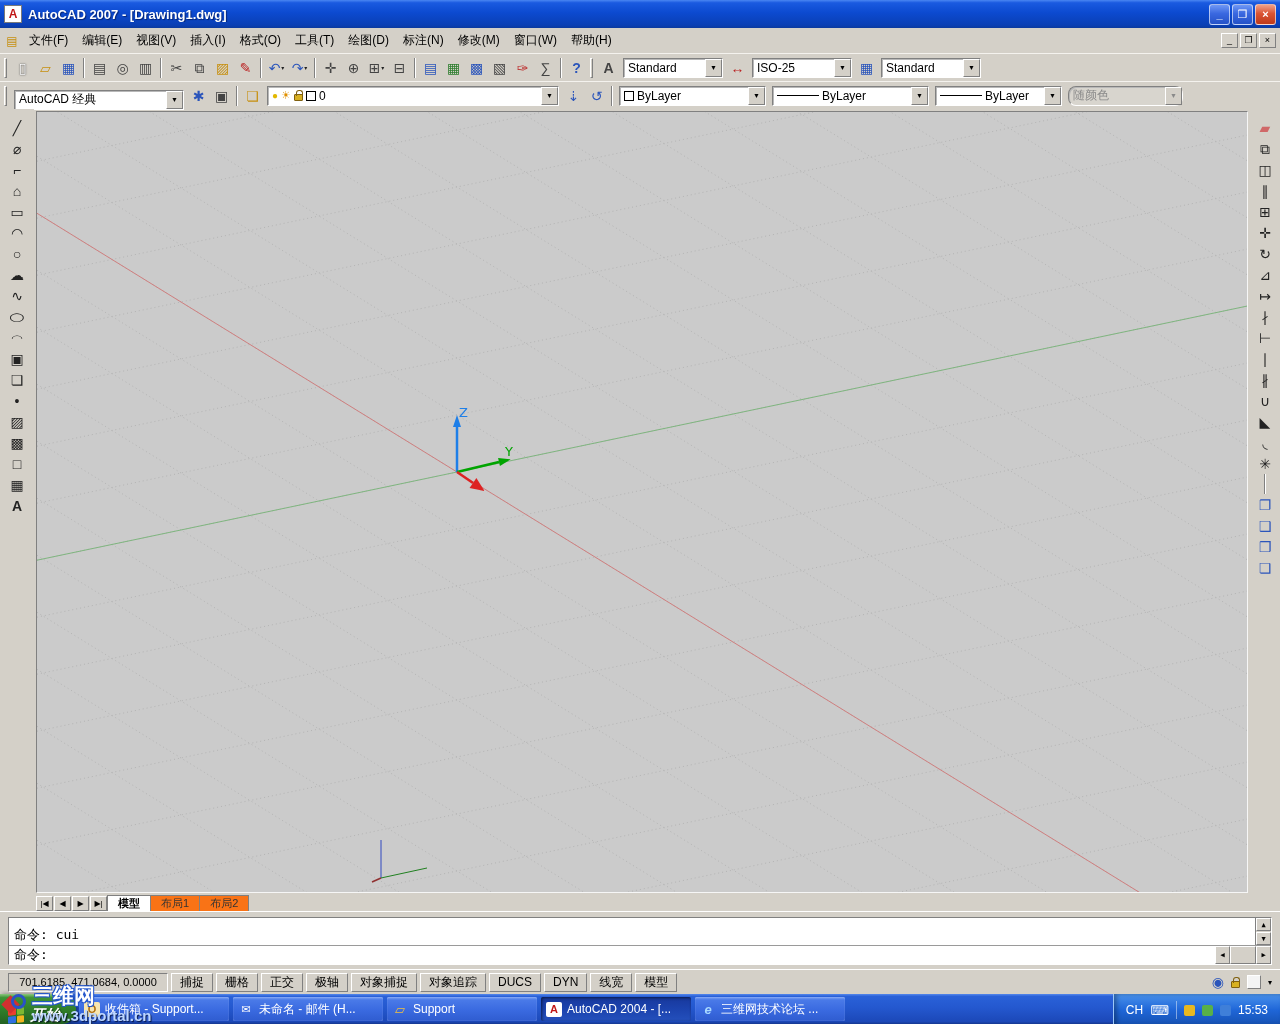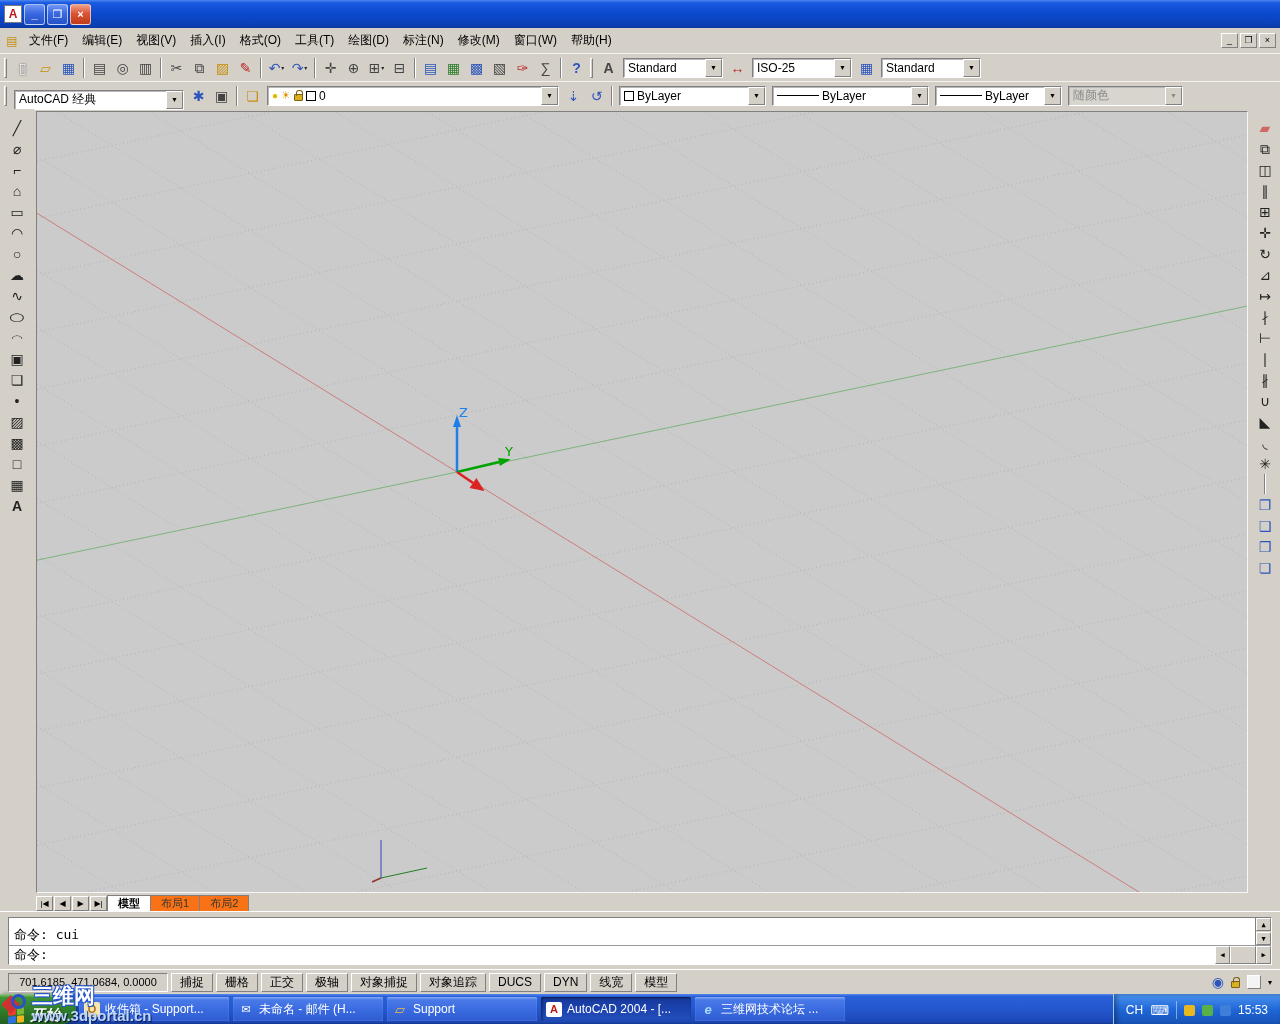--- a/index.html
+++ b/index.html
@@ -46,21 +46,21 @@
   .c-paper { color: #fff; text-shadow: 0 0 1px #555, 0 0 2px #555; }
   .bold { font-weight: bold; } .squash { transform: scaleY(.62); }
   .c-bulb { color: #e2b800; font-size: 10px; } .c-sun { color: #e09000; font-size: 11px; }
   
   .combo { height: 20px; display: flex; align-items: stretch; background: #fff; margin: 0 3px;
     border: 1px solid; border-color: #808080 #fff #fff #808080; box-shadow: inset 1px 1px 0 #b8b8b8; }
   .combo .val { flex: 1; display: flex; align-items: center; gap: 3px; padding: 0 4px; white-space: nowrap; overflow: hidden; }
   .combo .btn { width: 17px; flex: none; background: #d4d0c8; display: flex; align-items: center; justify-content: center;
     border: 1px solid; border-color: #fff #808080 #808080 #fff; }
   .combo .arr { font-size: 7px; }
-  .combo.disabled { background: #d8d5ce; color: #8a8a8a; }
+  .combo.disabled { background: #d8d5ce; color: #8a8a8a; border-radius: 8px; }
   .w100 { width: 100px; } .w170 { width: 170px; margin-top: 8px; } .w292 { width: 292px; }
   .w147 { width: 147px; } .w157 { width: 157px; } .w127 { width: 127px; } .w115 { width: 115px; }
   .swatch { width: 10px; height: 10px; background: #fff; border: 1px solid #000; flex: none; }
   .lt-line { width: 42px; height: 0; border-top: 1px solid #000; flex: none; }
   .lock-mini { width: 9px; height: 7px; background: #d8b020; border: 1px solid #806010; border-radius: 1px; position: relative; flex: none; margin-top: 4px; }
   .lock-mini:before { content: ""; position: absolute; top: -5px; left: 1px; width: 5px; height: 5px;
     border: 1px solid #806010; border-bottom: none; border-radius: 3px 3px 0 0; }
   
   .workarea { flex: 1; display: flex; min-height: 0; }
   .side-strip { flex: none; display: flex; flex-direction: column; align-items: center; padding-top: 8px; background: #d4d0c8; }
@@ -145,20 +145,21 @@
     text-shadow: -1px -1px 0 #2255cc, 1px -1px 0 #2255cc, -1px 1px 0 #2255cc, 1px 1px 0 #2255cc; }
   .wm-url { font-size: 15px; font-weight: bold; color: #bcd6ff; text-shadow: 1px 1px 1px rgba(0,10,40,.8); }
 </style>
 </head>
 <body>
 
 <div class="screen">
 
   <div class="titlebar">
     <div class="app-icon">A</div>
+    <div class="tb-title">AutoCAD 2007 - [Drawing1.dwg]</div>
     <div class="win-btn">_</div>
     <div class="win-btn">❐</div>
     <div class="win-btn close">×</div>
   </div>
 
   <div class="menubar">
     <span class="doc-icon">▤</span>
     <span class="menu-item">文件(F)</span>
     <span class="menu-item">编辑(E)</span>
     <span class="menu-item">视图(V)</span>

